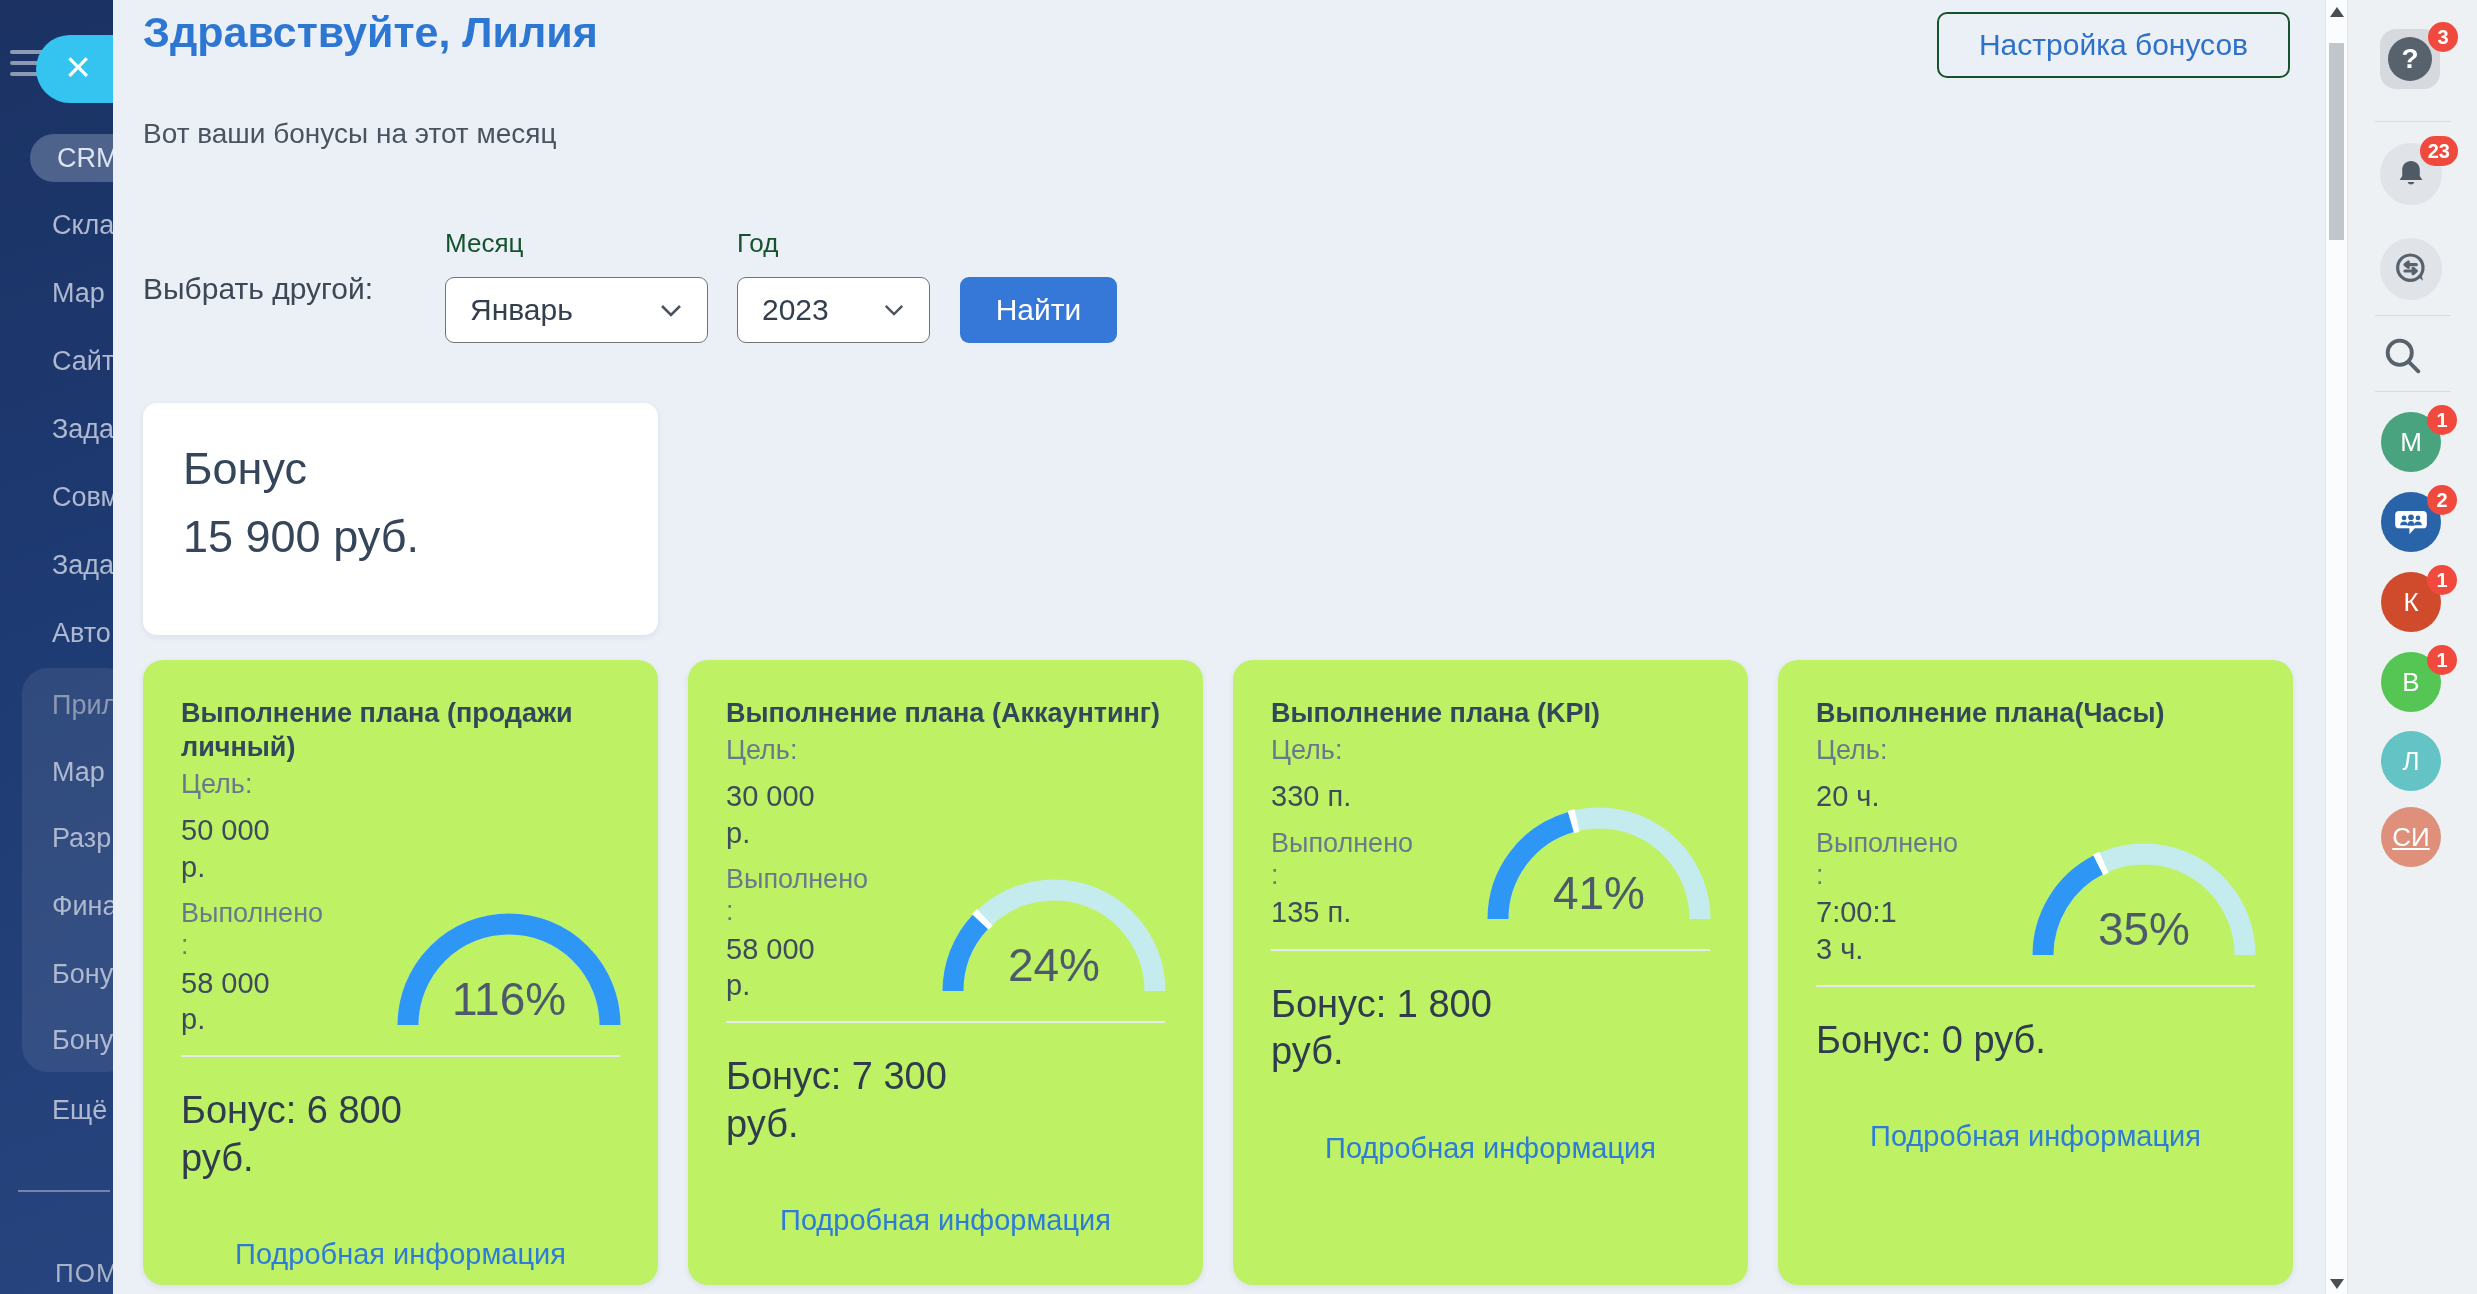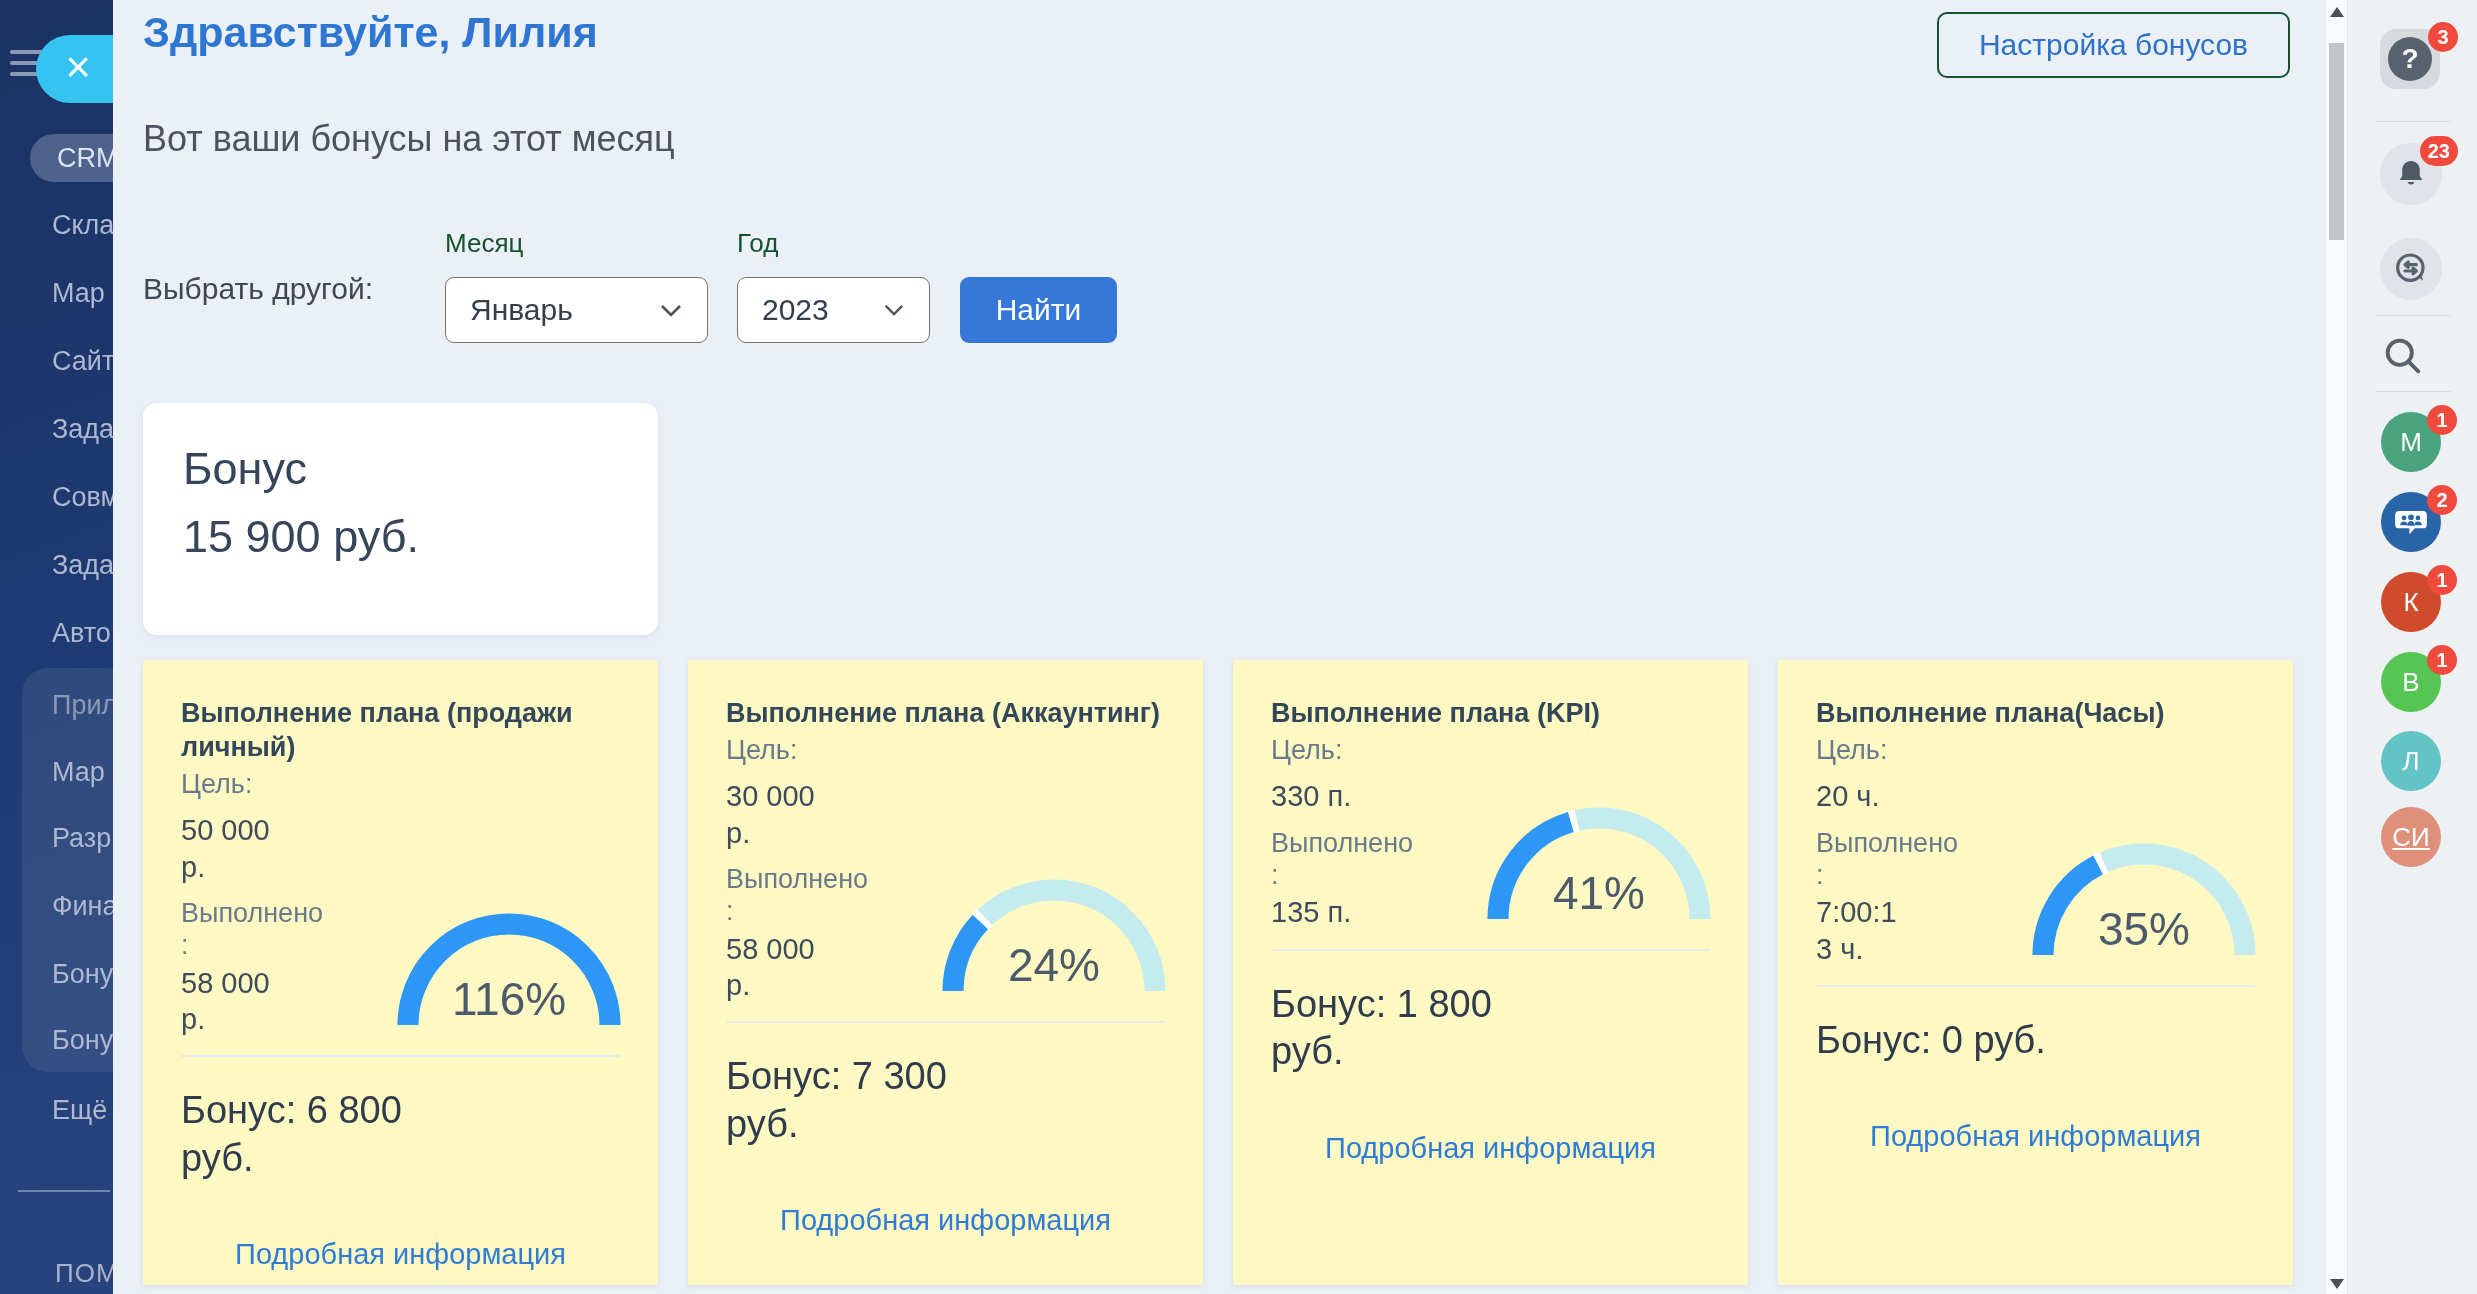--- a/index.html
+++ b/index.html
@@ -24,38 +24,38 @@
   .side-divider { position:absolute; left:18px; top:1190px; width:92px; border-top:2px solid rgba(255,255,255,.35); }
   .side-footer { position:absolute; left:55px; top:1258px; font-size:26px; letter-spacing:1px;
     color:#a9b3c8; white-space:nowrap; }
 
   
   .content { position:absolute; left:113px; top:0; width:2212px; height:1294px; background:#ebeff6; }
   .page-title { position:absolute; left:30px; top:8px; font-size:43px; font-weight:bold; color:#2d77d3; }
   .settings-btn { position:absolute; left:1824px; top:12px; width:353px; height:66px;
     border:2px solid #14532d; border-radius:10px; background:transparent; color:#2d72c8;
     font-size:30px; font-family:inherit; cursor:pointer; }
-  .page-subtitle { position:absolute; left:30px; top:118px; font-size:36px; color:#4a545f; }
+  .page-subtitle { position:absolute; left:30px; top:118px; font-size:28px; color:#4a545f; }
 
   .filter-label { position:absolute; left:30px; top:272px; font-size:30px; color:#3d4855; }
   .field-label { position:absolute; font-size:26px; color:#14532d; }
   .select { position:absolute; height:66px; background:#fff; border:1px solid #737373; border-radius:9px;
     font-size:30px; color:#333f4c; display:flex; align-items:center; padding:0 24px; cursor:pointer;gap:42px; }
   .select .chev { margin-left:auto; display:flex; }
   .find-btn { position:absolute; left:847px; top:277px; width:157px; height:66px; background:#3678d8;
     border:none; border-radius:9px; color:#fff; font-size:30px; font-family:inherit; cursor:pointer; }
 
   .summary-card { position:absolute; left:30px; top:403px; width:515px; height:232px; background:#fff;
     border-radius:14px; box-shadow:0 2px 6px rgba(30,50,90,.08); padding:40px 0 0 40px; }
   .summary-title { font-size:45px; color:#36465a; }
   .summary-amount { font-size:45px; color:#36465a; margin-top:16px; }
 
   .cards { position:absolute; left:30px; top:660px; display:grid; grid-template-columns:repeat(4,515px);
     column-gap:30px; }
-  .card { height:625px; background:#fef9c3; border-radius:2px; box-shadow:0 2px 6px rgba(30,50,90,.08);
+  .card { height:625px; background:#bef264; border-radius:20px; box-shadow:0 2px 6px rgba(30,50,90,.08);
     padding:36px 38px 0 38px; display:flex; flex-direction:column; }
   .card-top { position:relative; }
   .card-title { font-size:27px; font-weight:bold; color:#33475b; line-height:1.26; }
   .goal-label, .done-label { font-size:27px; color:#68798c; line-height:1.2; white-space:pre-line; }
   .goal-label { margin-top:4px; }
   .goal-value, .done-value { font-size:29px; color:#3d4c5c; line-height:1.25; white-space:pre-line; }
   .goal-value { margin-top:12px; }
   .done-label { margin-top:12px; }
   .done-value { margin-top:3px; }
   .gauge { position:absolute; right:-4px; bottom:0; width:230px; height:124px; }

